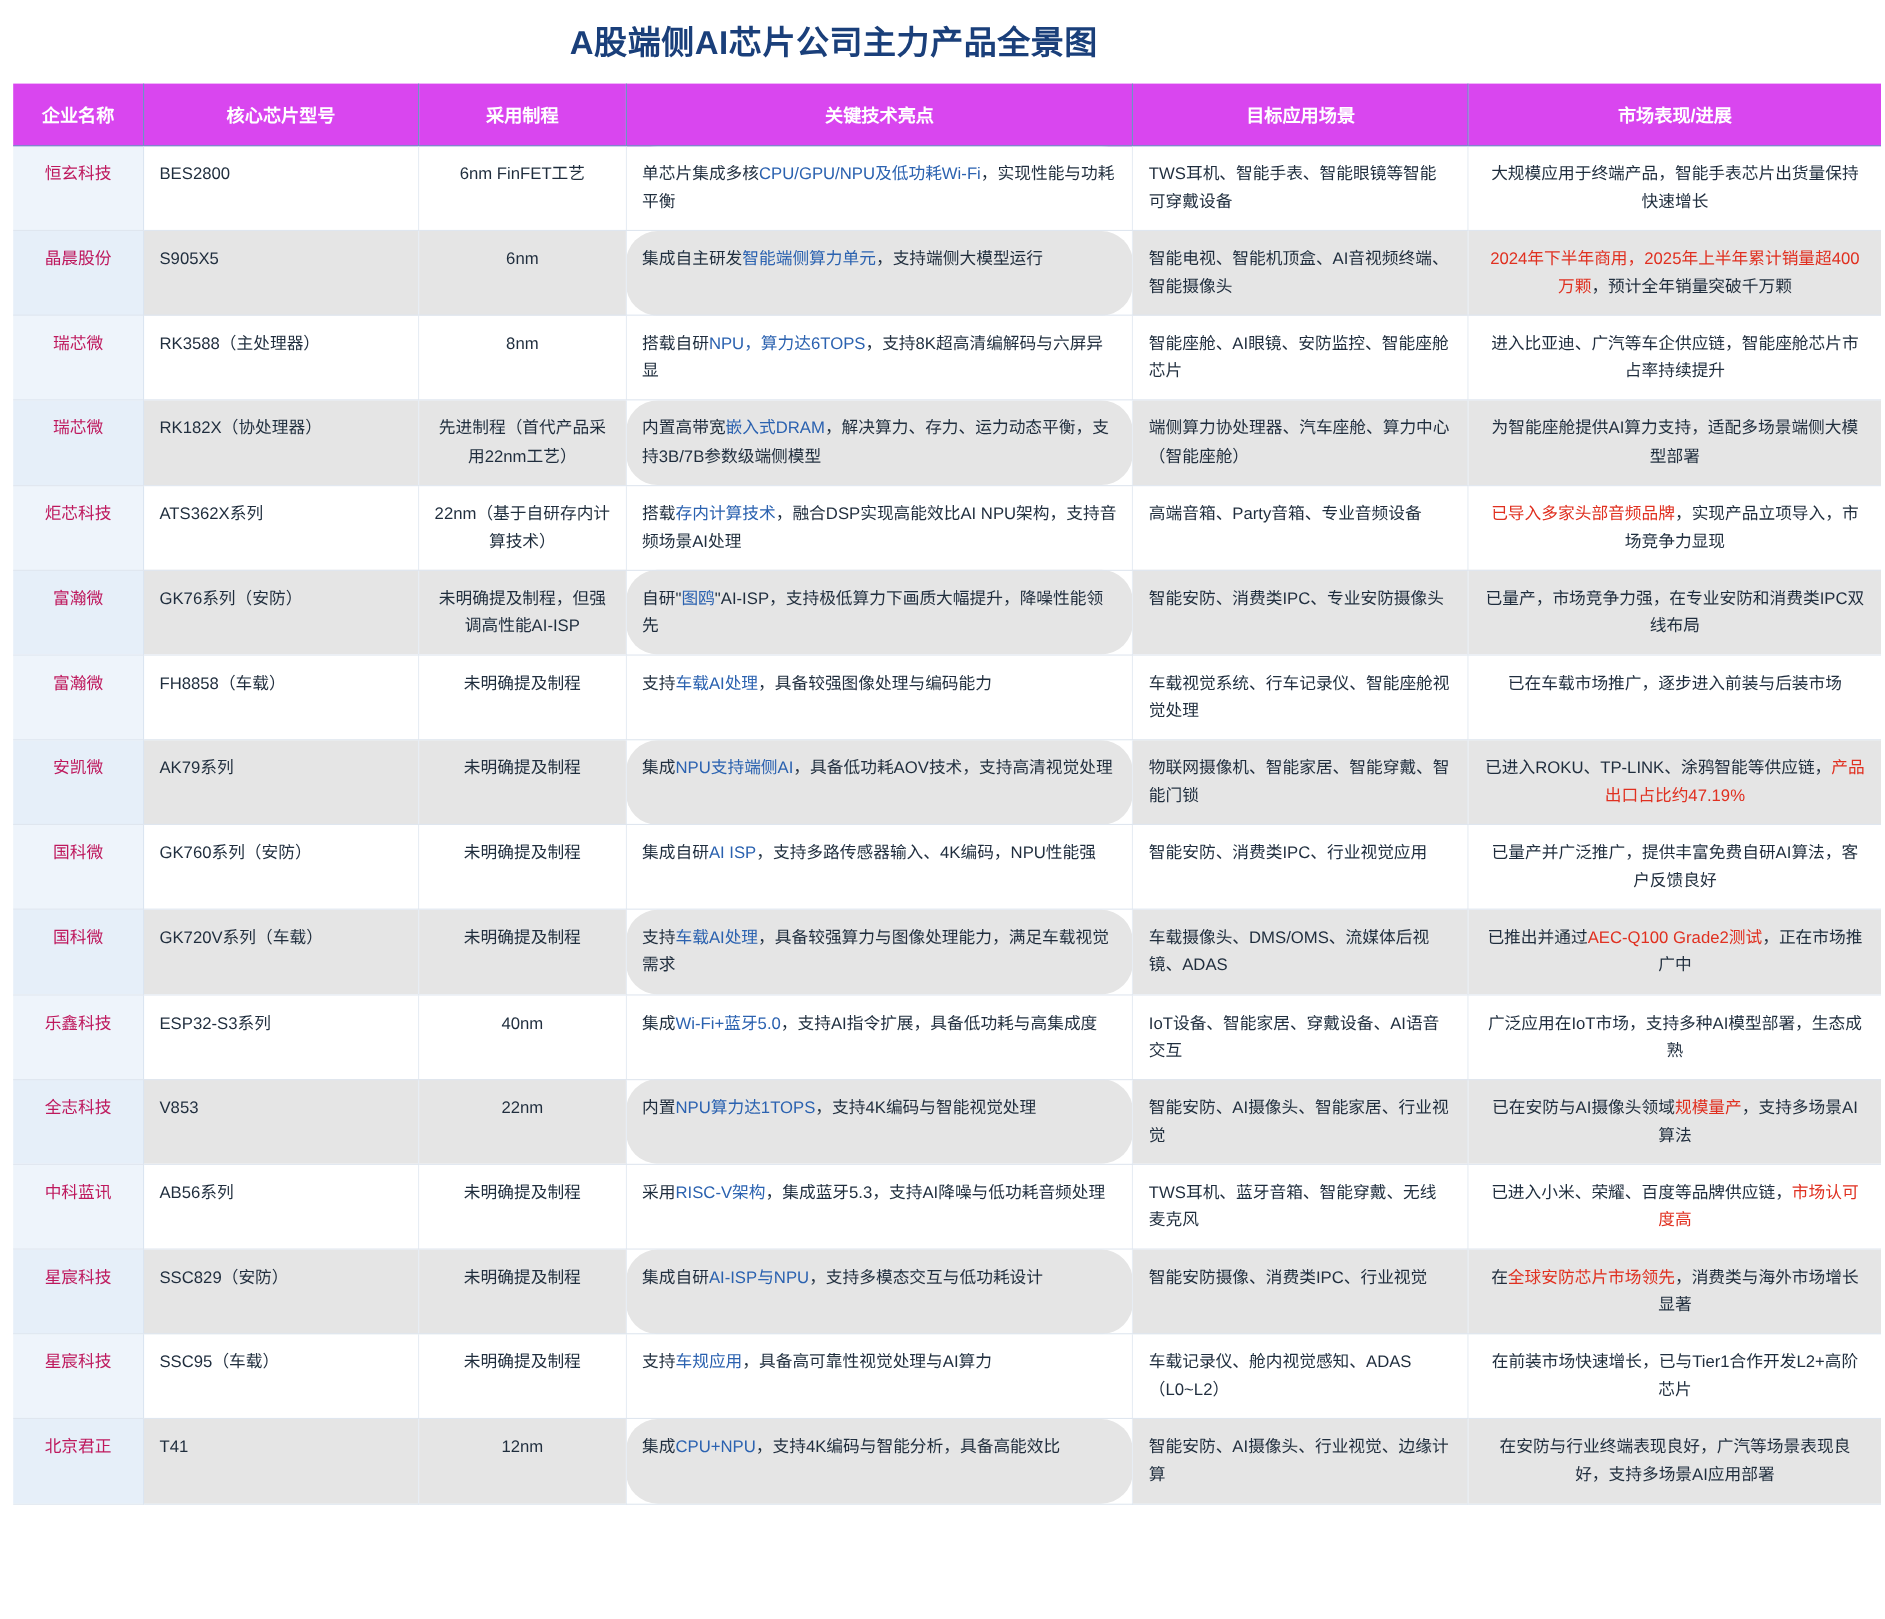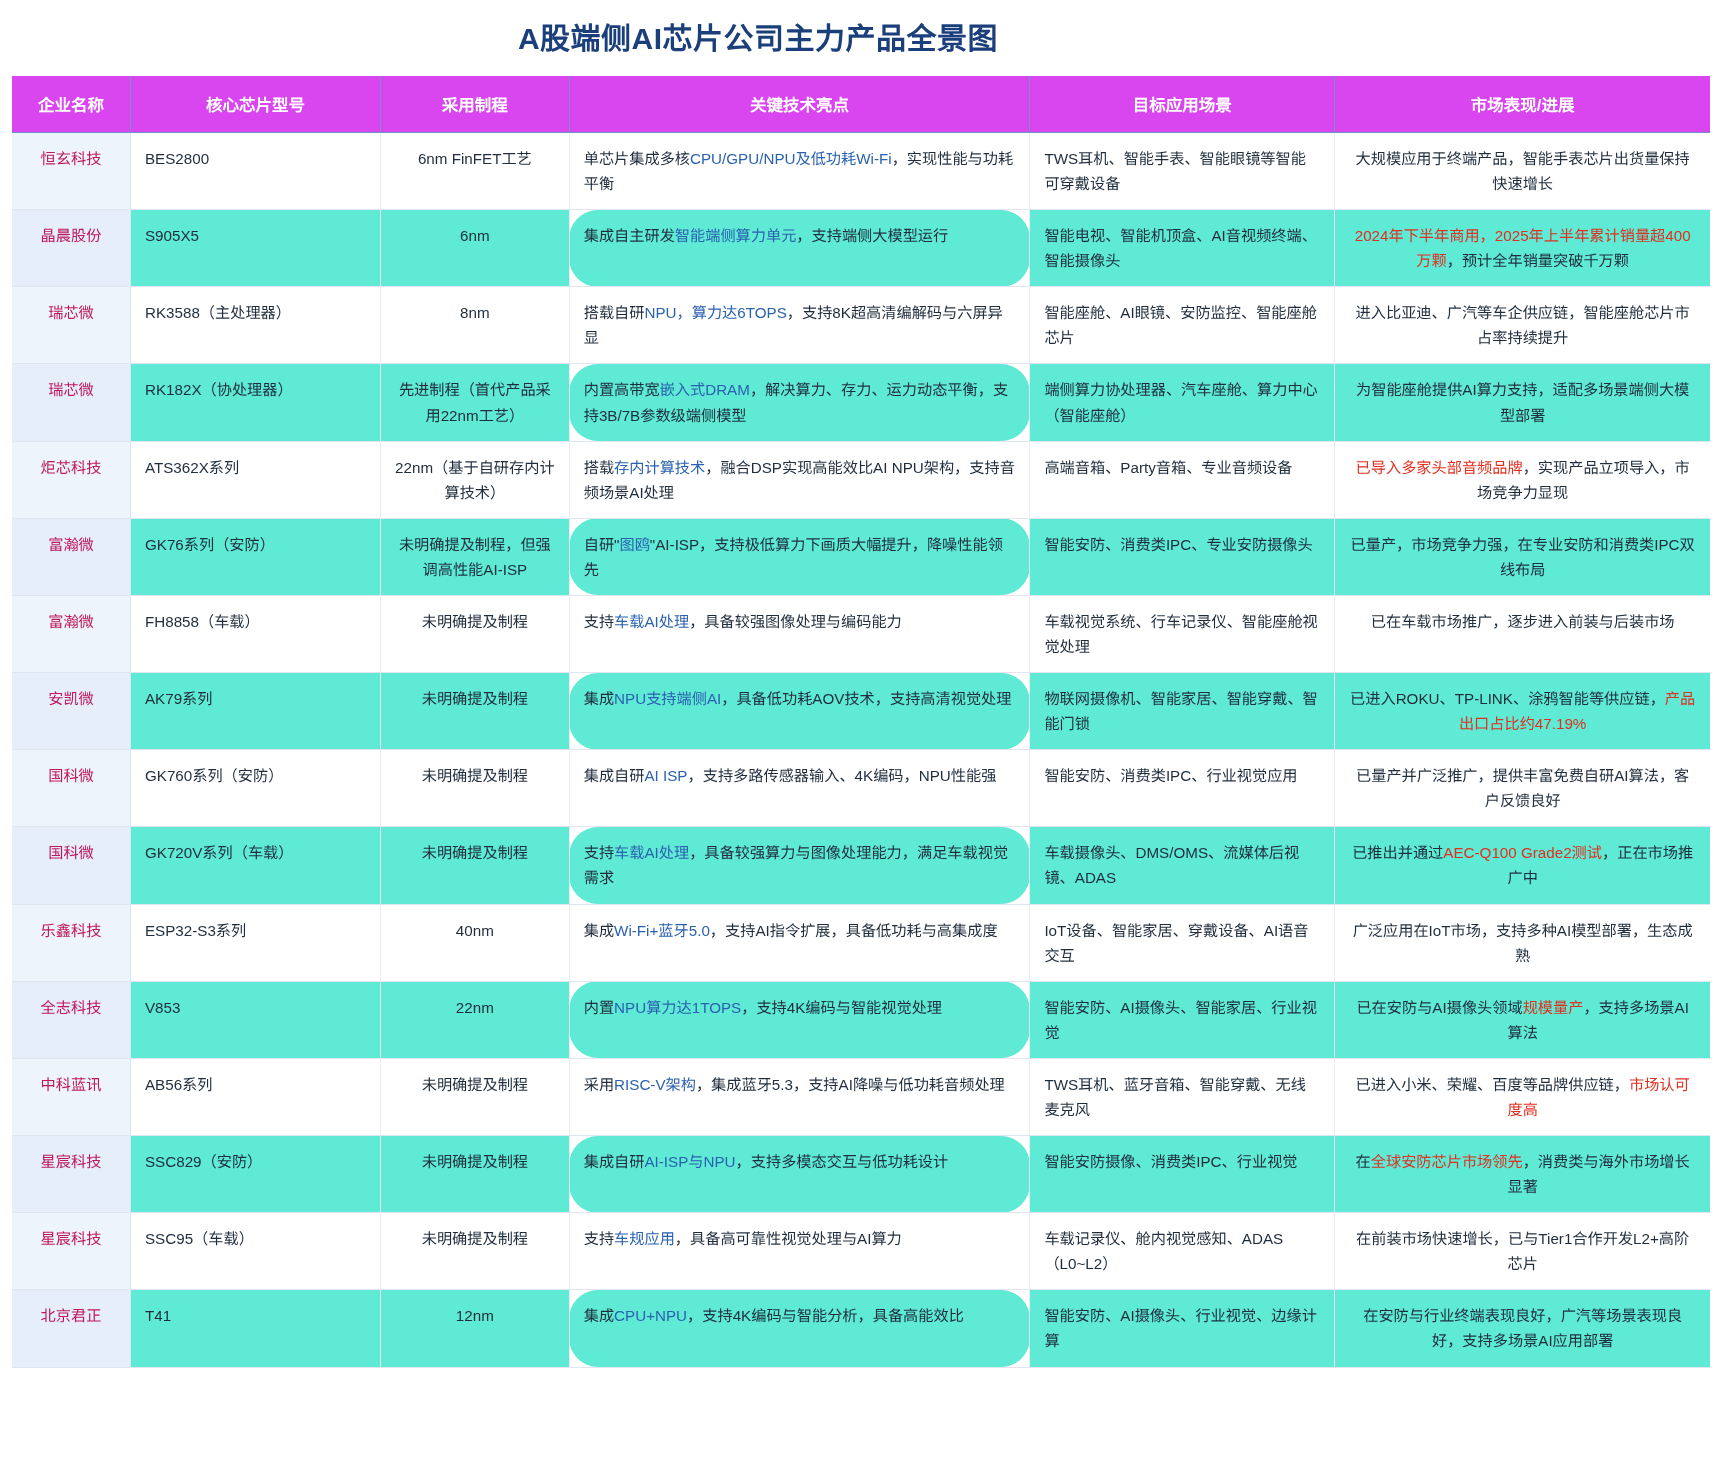--- a/index.html
+++ b/index.html
@@ -45,21 +45,21 @@
   table.matrix th:last-child { border-right: none; }
   table.matrix td {
     font-size: 15.2px;
     line-height: 1.65;
     padding: 13px 14px;
     vertical-align: top;
     border-bottom: 1px solid #dfe6ef;
     border-right: 1px solid #e7edf4;
     background: #ffffff;
   }
-  table.matrix tr.alt td { background: #5eead4; }
+  table.matrix tr.alt td { background: #e5e5e5; }
   table.matrix td:last-child { border-right: none; }
   .col-company {
     color: #be185d;
     text-align: center;
     font-weight: normal;
     background: #eef4fb !important;
     border-right: 1px solid #dbe5f1 !important;
   }
   tr.alt .col-company { background: #e6eff9 !important; }
   .col-chip { text-align: left; margin-top: 33px; }

